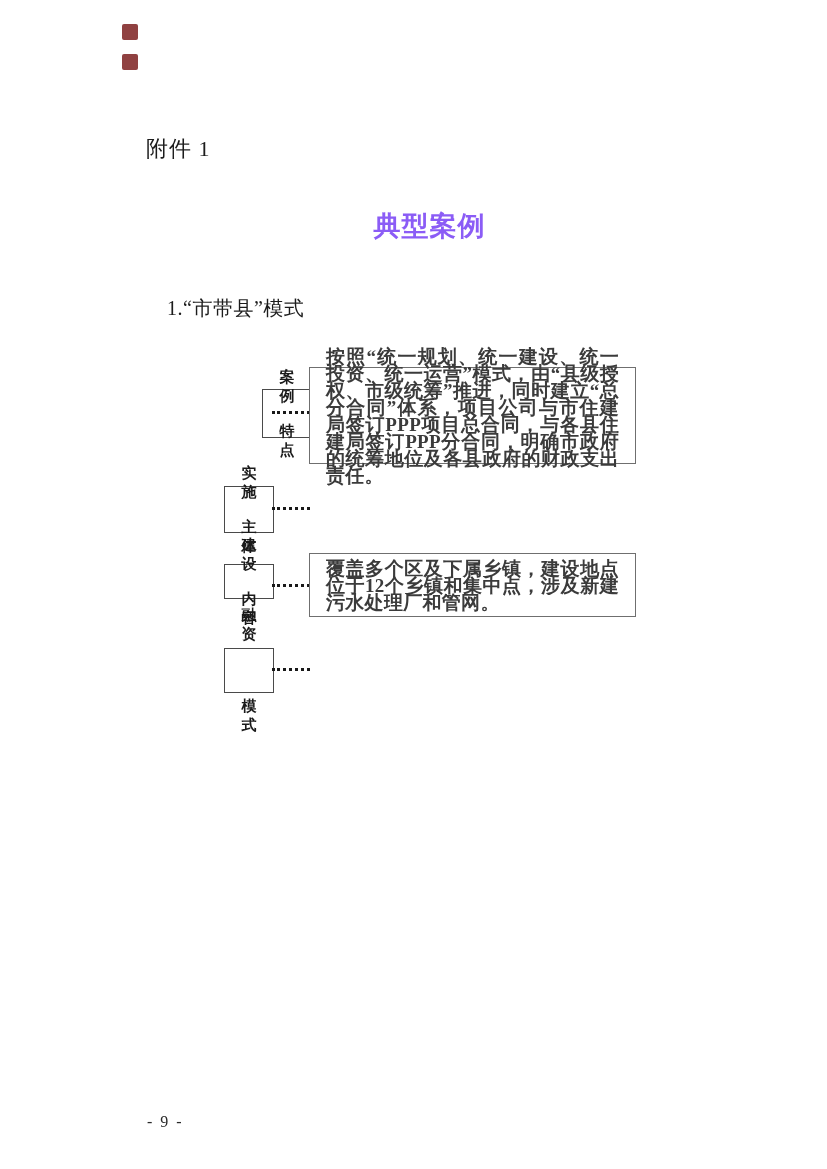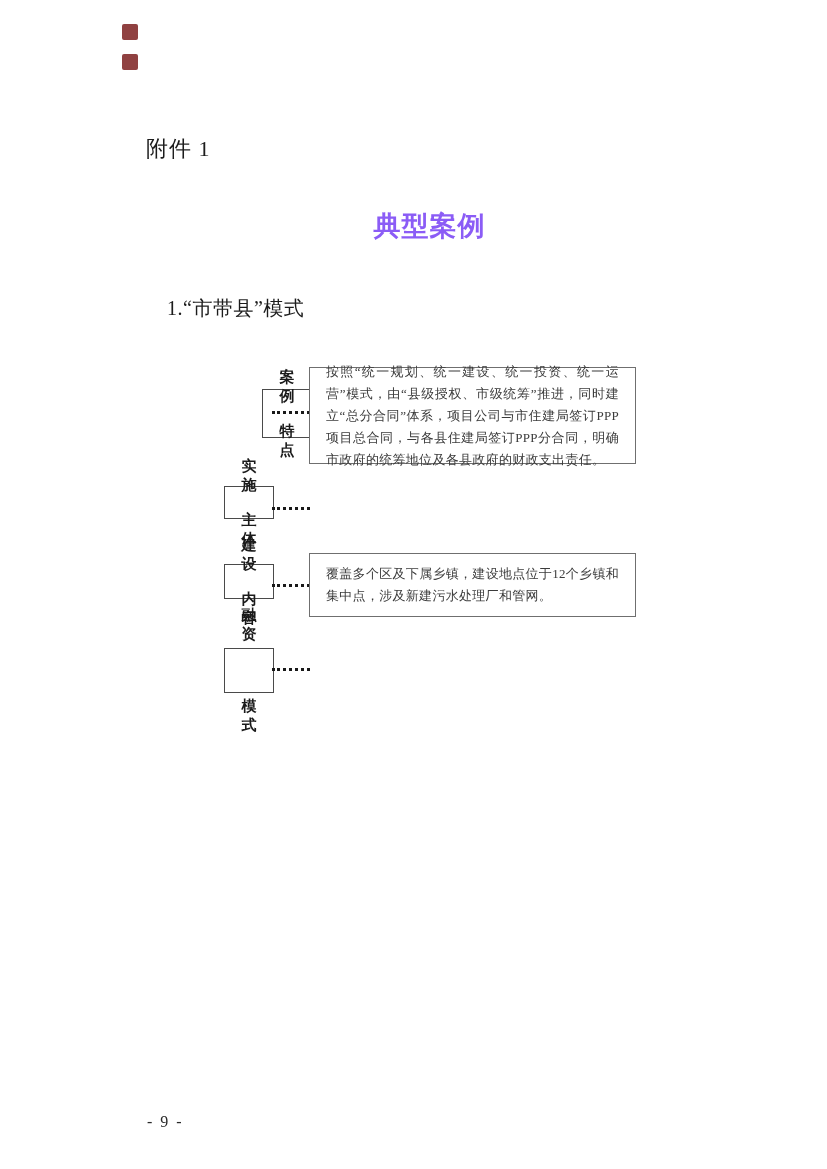--- a/index.html
+++ b/index.html
@@ -68,39 +68,39 @@
     flex-direction: column;
     align-items: center;
     justify-content: center;
     font-size: 15px;
     font-weight: bold;
     color: #1a1a1a;
     line-height: 19px;
     text-align: center;
   }
   .label-box.r1 { top: 373px; height: 49px; margin-left: 38px; }
-  .label-box.r2 { top: 470px; height: 33px; }
+  .label-box.r2 { top: 470px; height: 47px; }
   .label-box.r3 { top: 548px; height: 35px; }
   .label-box.r4 { top: 632px; height: 45px; gap: 37px; }
 
   .content-box {
     position: absolute;
     left: 293px;
     width: 327px;
     border: 1.3px solid #6f6f6f;
     background: #ffffff;
     display: flex;
     align-items: center;
     padding: 3px 8px;
   }
   .content-box .txt {
-    font-size: 13px;
-    font-weight: 400;
+    font-size: 19px;
+    font-weight: 700;
     color: #3b3b3b;
-    line-height: 22px;
+    line-height: 17px;
     text-align: justify;
     letter-spacing: 0.3px;
     width: 100%;
   }
   .content-box.r1 { top: 351px; height: 97px; }
   .content-box.r2 { top: 468px; height: 50px; }
   .content-box.r3 { top: 537px; height: 64px; }
   .content-box.r4 { top: 622px; height: 64px; }
 
   .connector {

